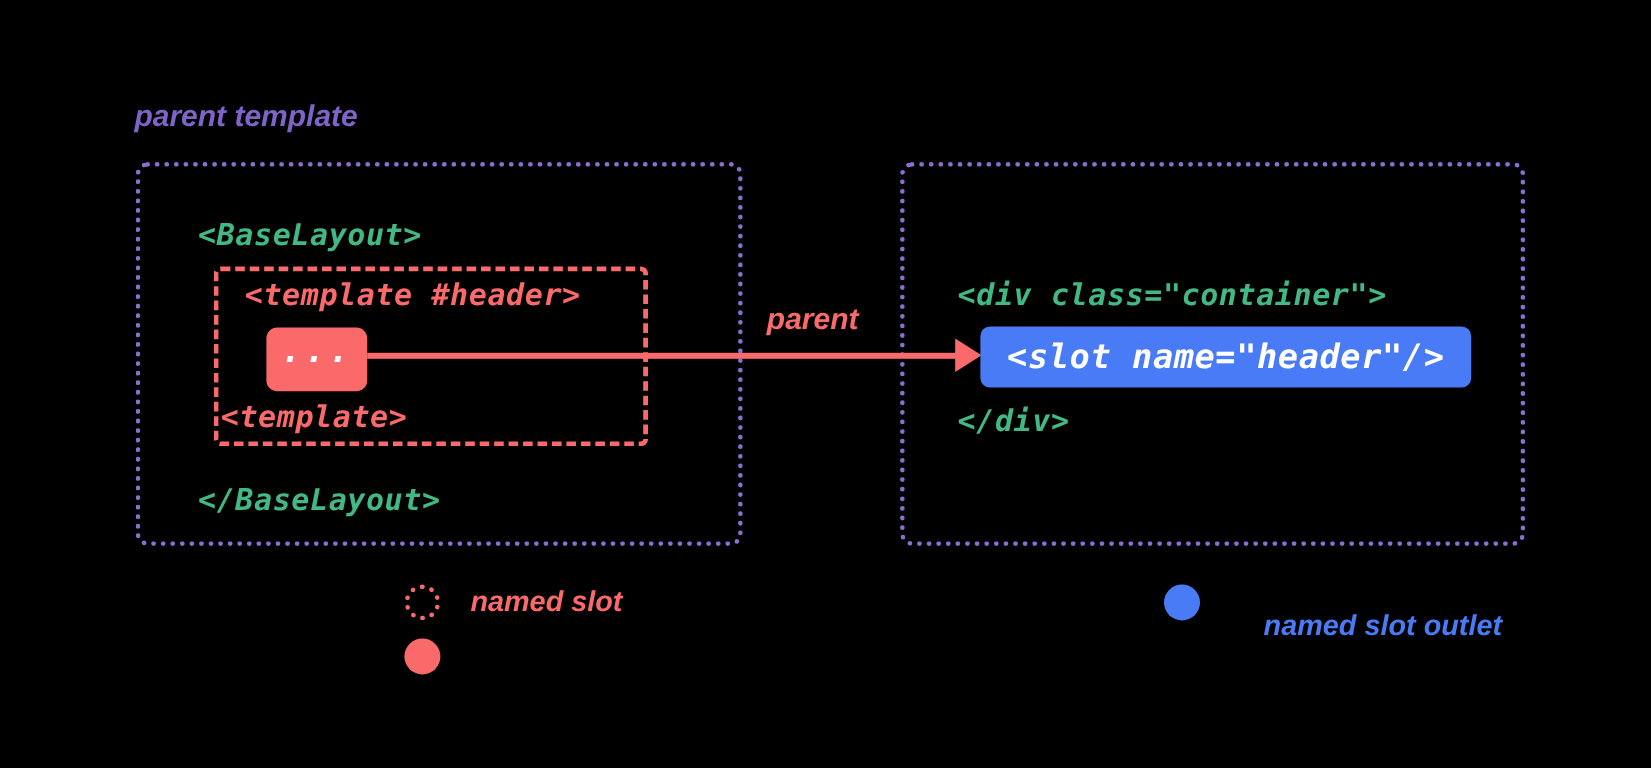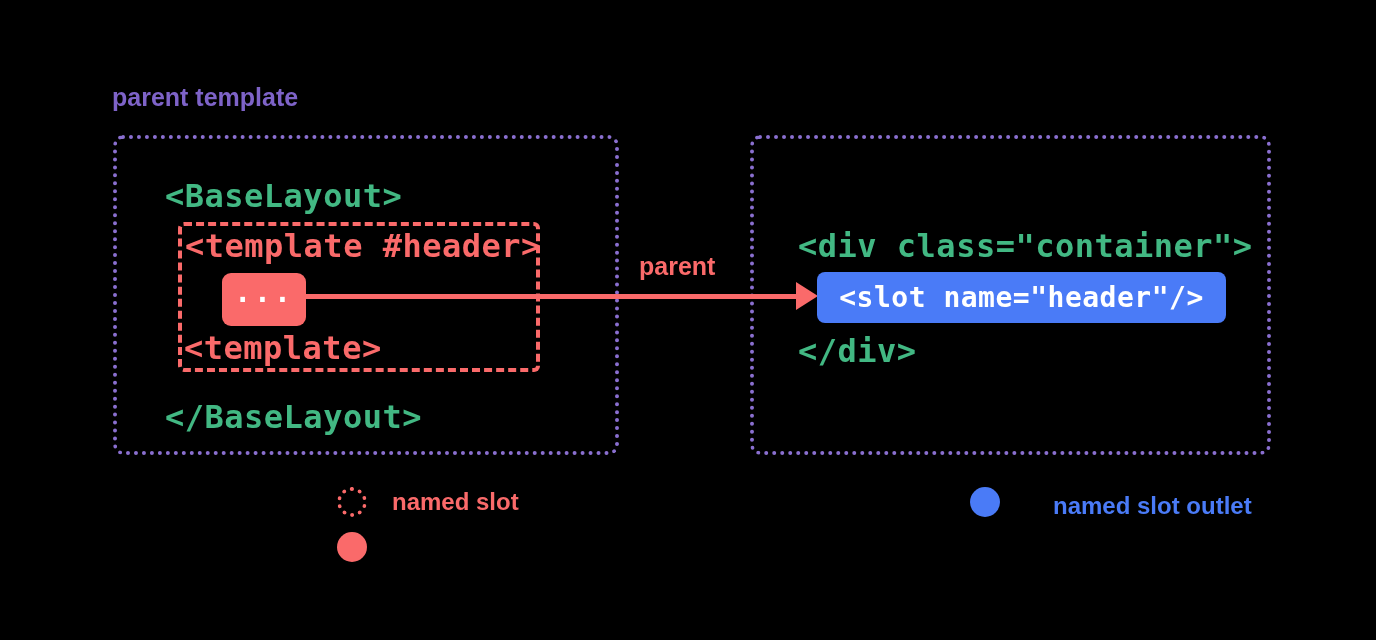--- a/index.html
+++ b/index.html
@@ -8,40 +8,41 @@
     width: 1376px;
     height: 640px;
     background: #000000;
     overflow: hidden;
     font-family: "Liberation Sans", sans-serif;
   }
   .stage {
     position: relative;
     width: 1376px;
     height: 524px;
+    font-style: italic;
   }
   .panel-title {
     position: absolute;
     font-size: 25px;
     font-weight: bold;
     color: #7e63c8;
     white-space: nowrap;
   }
   .outer-box {
     position: absolute;
     border: 4px dotted #8a6fd0;
     border-radius: 10px;
     box-sizing: border-box;
     background: transparent;
   }
   .code {
     position: absolute;
     font-family: "DejaVu Sans Mono", monospace;
     font-weight: bold;
-    font-size: 32px;
+    font-size: 25px;
     line-height: 30px;
     white-space: nowrap;
     letter-spacing: 0.5px;
   }
   .green { color: #42b883; }
   .red   { color: #fa6a6a; }
   .slot-dashed-box {
     position: absolute;
     left: 178px; top: 222px;
     width: 362px; height: 150px;
@@ -148,21 +149,21 @@
 <div class="stage">
 
   <div class="panel-title" style="left:112px; top:83px;">parent template</div>
 
   <div class="outer-box" style="left:113px; top:135px; width:506px; height:320px;"></div>
 
   <div class="code green" style="left:165px; top:181px;">&lt;BaseLayout&gt;</div>
 
   <div class="slot-dashed-box"></div>
 
-  <div class="code red" style="left:185px; top:231px;text-align:right;">&lt;template #header&gt;</div>
+  <div class="code red" style="left:204px; top:231px;text-align:right;">&lt;template #header&gt;</div>
 
   <div class="slot-content-box">
     <span class="dots">...</span>
   </div>
 
   <div class="code red" style="left:184px; top:333px;">&lt;template&gt;</div>
 
   <div class="code green" style="left:165px; top:382px;margin-top:20px;">&lt;/BaseLayout&gt;</div>
 
   <div class="arrow-label">parent</div>
@@ -179,15 +180,15 @@
   </div>
 
   <div class="code green" style="left:798px; top:336px;">&lt;/div&gt;</div>
 
   <div class="legend-marker legend-circle-dotted"></div>
   <div class="legend-label red" style="left:392px; top:488px; color:#fa6a6a;">named slot</div>
 
   <div class="legend-marker legend-circle-red"></div>
 
   <div class="legend-marker legend-circle-blue"></div>
-  <div class="legend-label" style="left:1053px; top:492px; color:#4a7bf7;">named slot outlet</div>
+  <div class="legend-label" style="left:1053px; top:508px; color:#4a7bf7;">named slot outlet</div>
 
 </div>
 
 </body></html>

